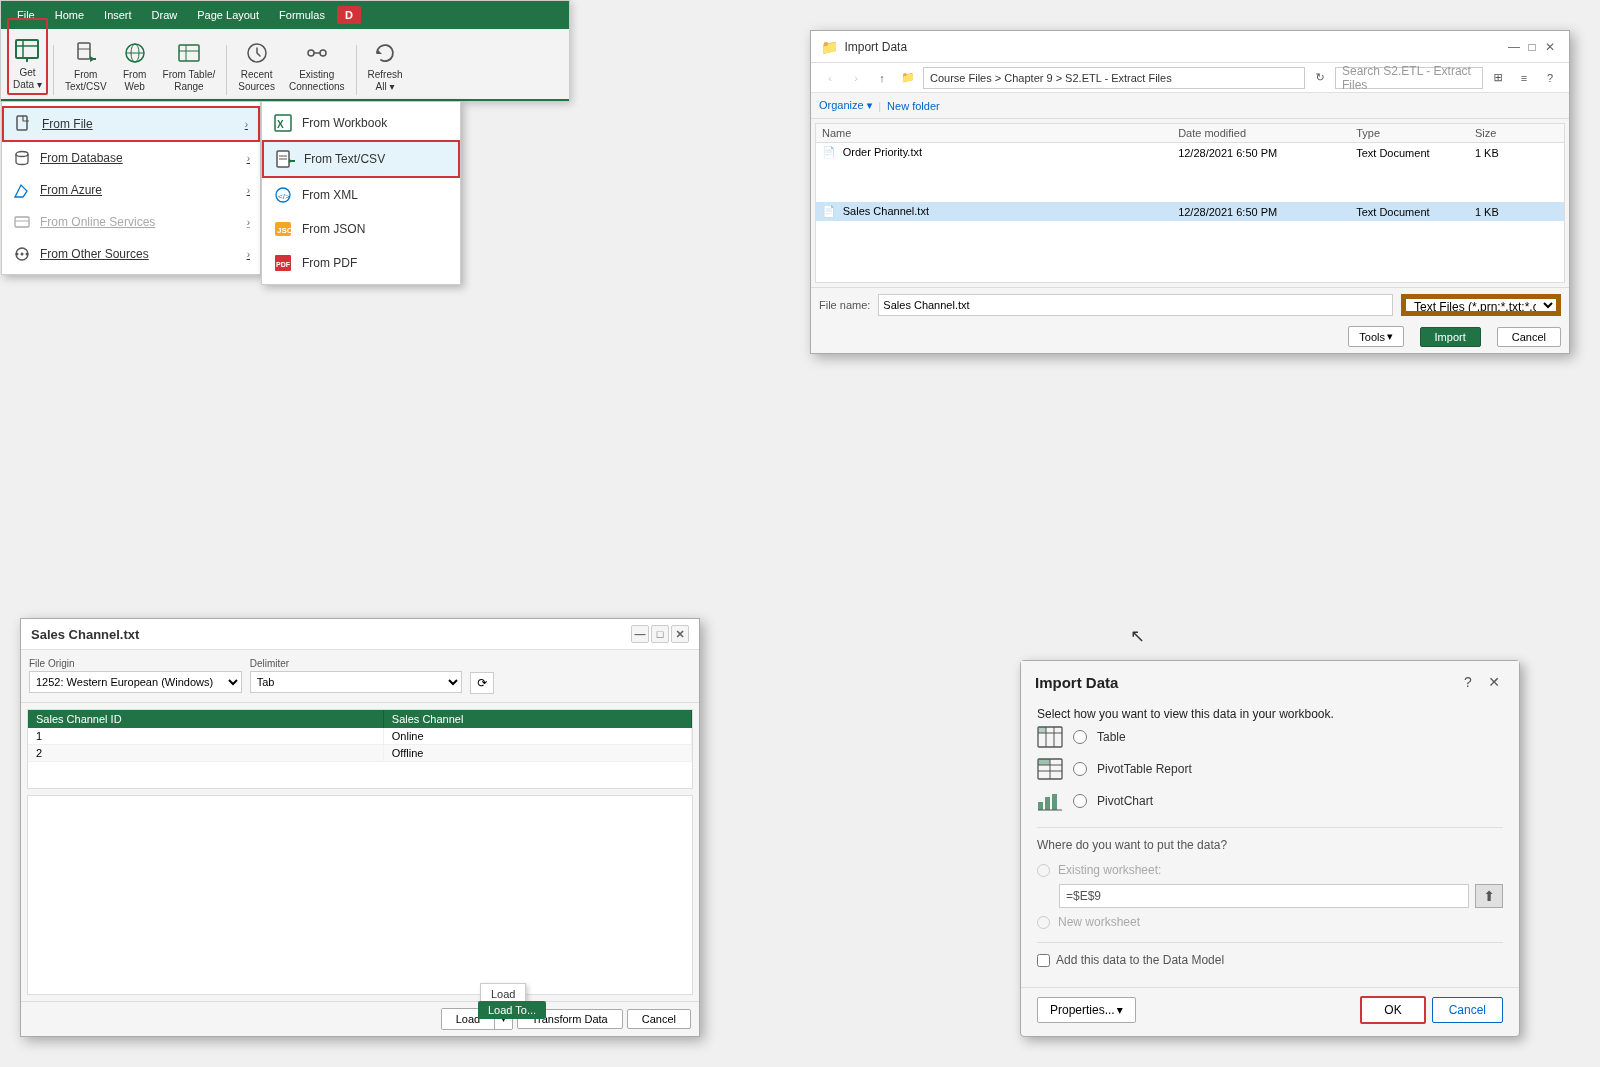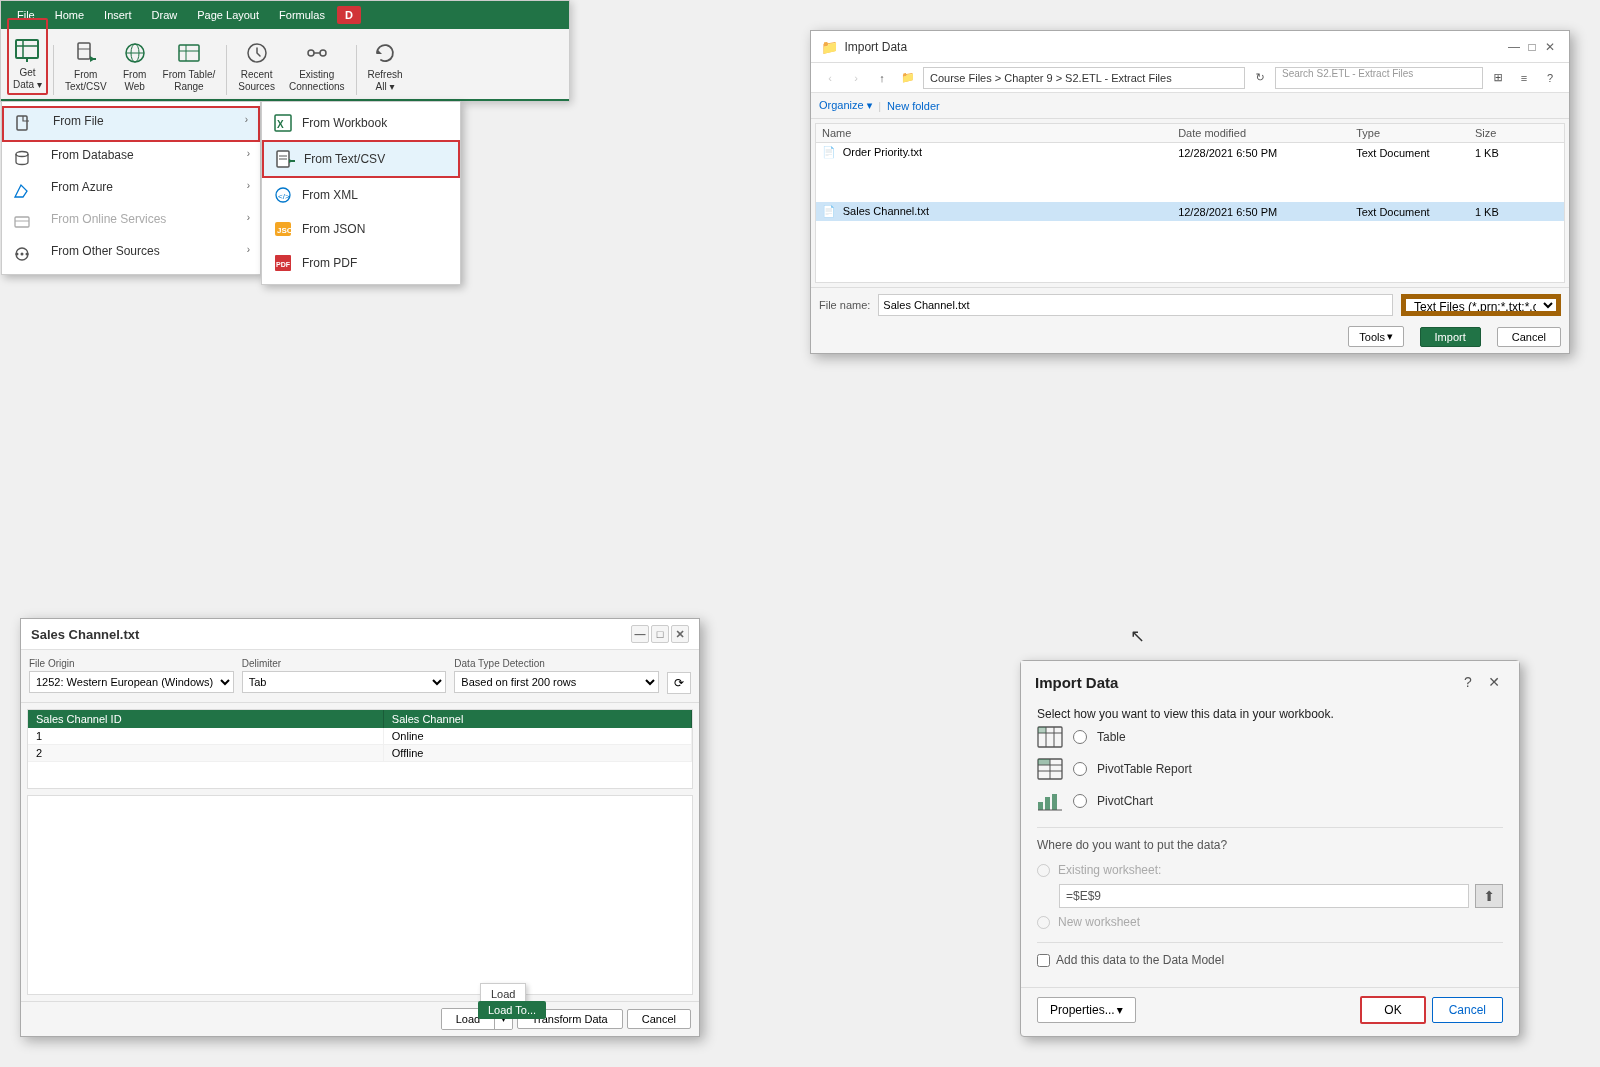--- a/index.html
+++ b/index.html
@@ -92,27 +92,28 @@
     }
     .dropdown-main {
       background: white;
       border: 1px solid #ccc;
       box-shadow: 3px 3px 8px rgba(0,0,0,0.25);
       width: 260px;
       padding: 4px 0;
     }
     .dropdown-item {
       display: flex;
-      align-items: flex-start;
+      align-items: center;
       padding: 6px 10px;
       cursor: pointer;
-      gap: 19px;
+      gap: 8px;
       color: #333;
       font-size: 12px;
       position: relative;
+      text-decoration: underline;
     }
     .dropdown-item.highlighted {
       background: #e5f3fb;
       border: 2px solid #d13438;
     }
     .dropdown-item .item-icon {
       width: 20px; height: 20px;
       display: flex; align-items: center; justify-content: center;
       font-size: 15px;
     }
@@ -202,27 +203,28 @@
       background: white;
       border: 1px solid #ccc;
       height: 22px;
       display: flex;
       align-items: center;
       padding: 0 6px;
       font-size: 11px;
       color: #333;
     }
     .search-box {
-      width: 208px;
+      width: 148px;
       background: white;
       border: 1px solid #ccc;
       height: 22px;
       display: flex;
+      align-items: center;
       padding: 0 6px;
-      font-size: 10px;
+      font-size: 12px;
       color: #999;
     }
 
     .dialog-toolbar {
       background: #f5f5f5;
       height: 26px;
       display: flex;
       align-items: center;
       padding: 0 8px;
       gap: 6px;
@@ -928,26 +930,20 @@
     <div class="opt-group">
       <span class="opt-label">File Origin</span>
       <select class="opt-select">
         <option>1252: Western European (Windows)</option>
       </select>
     </div>
     <div class="opt-group">
       <span class="opt-label">Delimiter</span>
       <select class="opt-select">
         <option>Tab</option>
-      </select>
-    </div>
-    <div class="opt-group">
-      <span class="opt-label">Data Type Detection</span>
-      <select class="opt-select">
-        <option>Based on first 200 rows</option>
       </select>
     </div>
     <div class="opt-group">
       <button class="opt-icon-btn">⟳</button>
     </div>
   </div>
 
   <div class="preview-table-wrap">
     <table class="preview-table">
       <thead>

